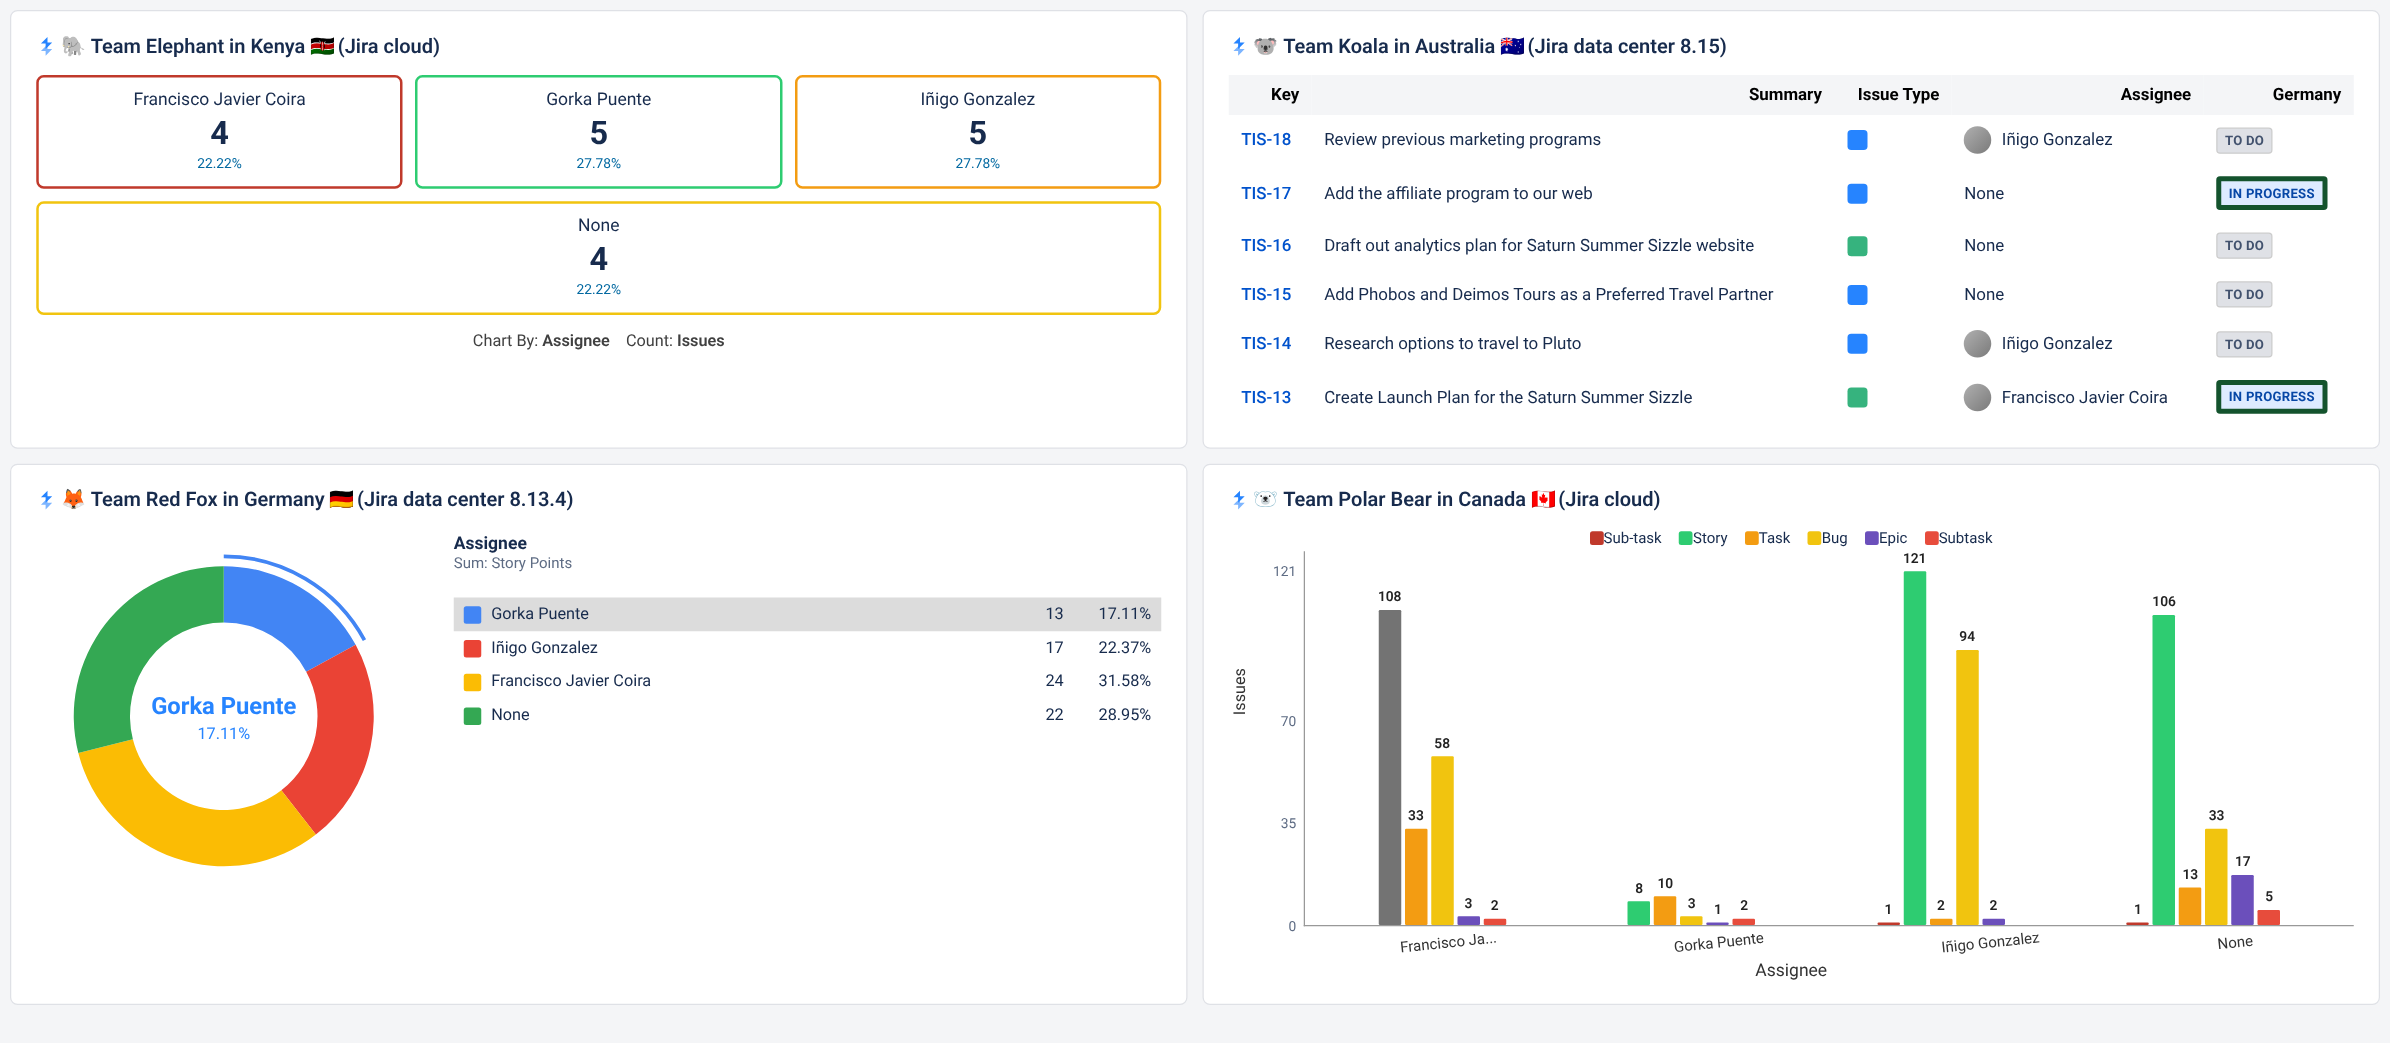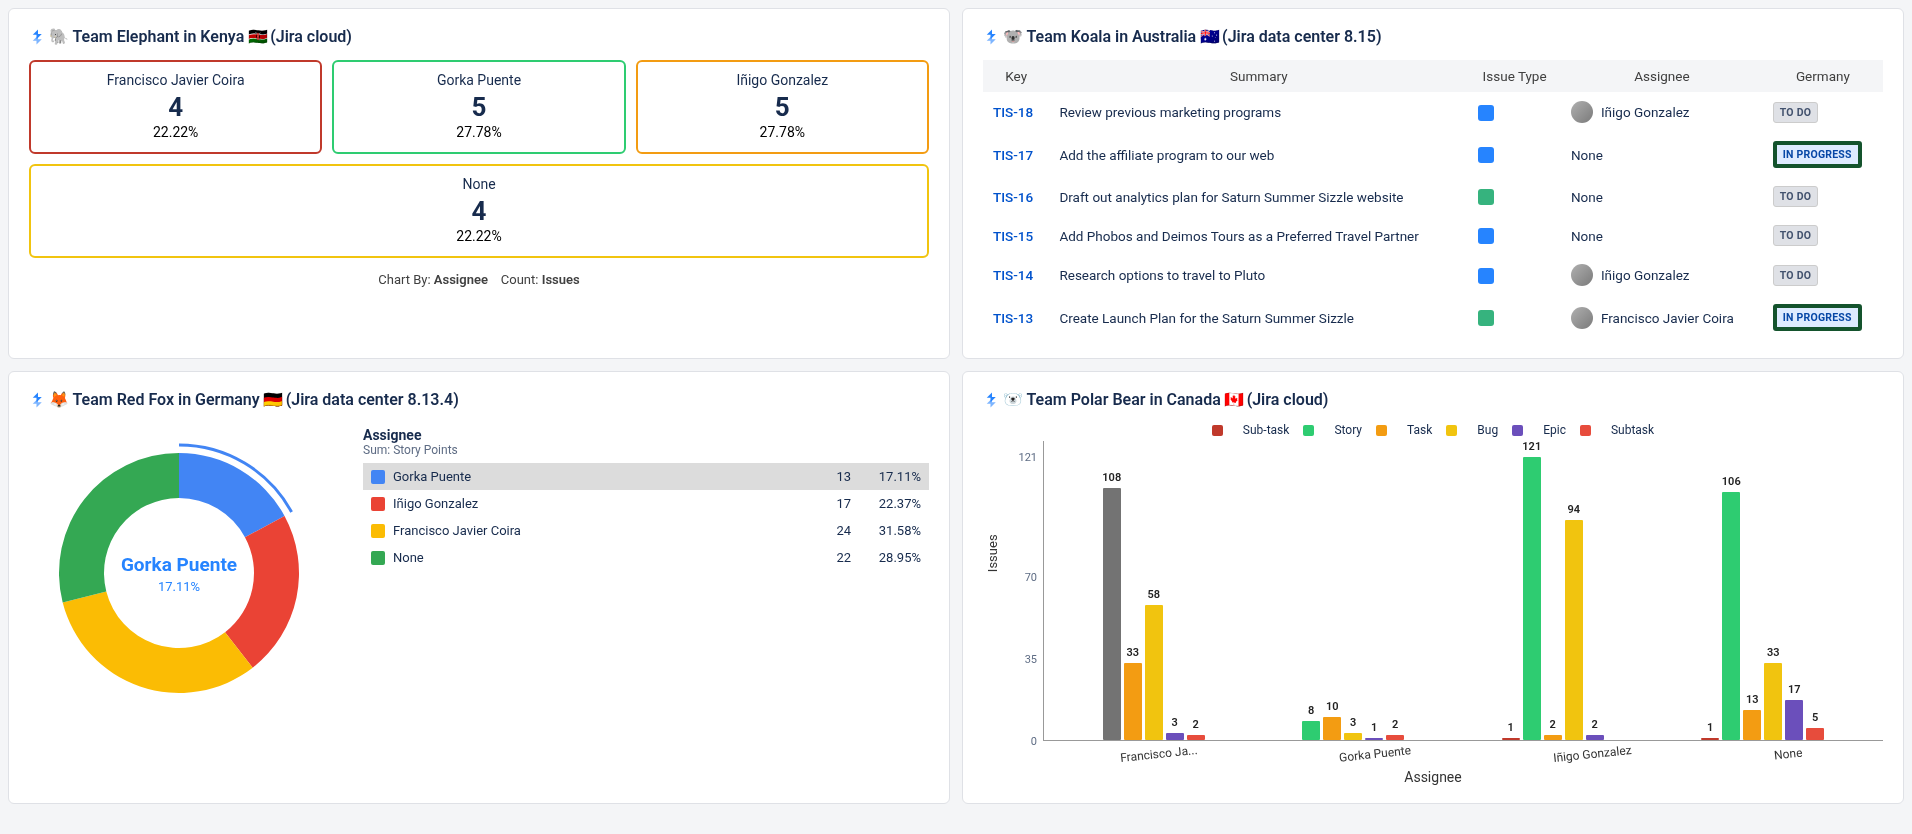--- a/index.html
+++ b/index.html
@@ -11,51 +11,51 @@
 
   
   .stat-row { display: flex; gap: 10px; margin-bottom: 10px; }
   .stat-card { flex: 1; border: 2px solid; border-radius: 6px; padding: 10px 8px 12px; text-align: center; }
   .stat-card.red    { border-color: #c0392b; }
   .stat-card.green  { border-color: #2ecc71; }
   .stat-card.orange { border-color: #f39c12; }
   .stat-card.yellow { border-color: #f1c40f; }
   .stat-name  { font-size: 14px; color: #172b4d; }
   .stat-value { font-size: 26px; font-weight: 700; margin: 4px 0 2px; }
-  .stat-pct   { font-size: 14px; color: #000000; }
+  .stat-pct   { font-size: 11px; color: #0369a1; }
   .caption    { text-align: center; font-size: 13px; color: #404040; margin-top: 14px; }
   .caption b  { font-weight: 600; }
 
   
   table.issues { width: 100%; border-collapse: collapse; font-size: 13.5px; }
-  table.issues th { text-align: center; background: #f4f5f7; font-weight: 400; padding: 8px 10px; color: #404040; }
+  table.issues th { text-align: right; background: #f4f5f7; font-weight: 700; padding: 8px 10px; color: #000000; }
   table.issues td { padding: 9px 10px; vertical-align: middle; }
   .key-link { color: #0052cc; font-weight: 500; }
   .itype { width: 16px; height: 16px; border-radius: 3px; display: inline-block; vertical-align: middle; }
   .assn { display: flex; align-items: center; gap: 8px; }
   .avatar { width: 22px; height: 22px; border-radius: 50%; background: linear-gradient(135deg,#b0b0b0,#7a7a7a); flex-shrink: 0; display: flex; align-items: center; justify-content: center; font-size: 10px; color: #fff; }
   .status { display:inline-block; font-size: 10.5px; font-weight: 700; letter-spacing: .02em; padding: 3px 6px; border-radius: 3px; }
   .st-todo { background: #dfe1e6; color: #42526e; border: 1px solid #ccc; }
   .st-prog { background: #deebff; color: #0747a6; border: 4px solid #14532d; }
 
   
   .donut-wrap { display: flex; gap: 34px; align-items: flex-start; }
   .donut-svg { flex-shrink: 0; }
   .legend3 { flex: 1; margin-top: 4px; }
   .legend3 h4 { font-size: 14px; font-weight: 700; }
-  .legend3 .sub { font-size: 12px; color: #5e6c84; margin-bottom: 6px; }
+  .legend3 .sub { font-size: 12px; color: #5e6c84; margin-bottom: 21px; }
   .legrow { display: grid; grid-template-columns: 22px 1fr 60px 70px; align-items: center; padding: 6px 8px; font-size: 13px; }
   .legrow.sel { background: #dcdcdc; }
   .swatch { width: 14px; height: 14px; border-radius: 2px; }
   .donut-center { font-size: 19px; font-weight: 700; fill: #2684ff; text-anchor: middle; }
   .donut-center-sub { font-size: 13px; fill: #2684ff; text-anchor: middle; }
 
   
   .bar-legend { display:flex; justify-content:center; gap:14px; font-size:12px; margin-bottom:4px; flex-wrap:wrap; }
-  .bar-legend span { display:flex; align-items:center; gap:20px; }
+  .bar-legend span { display:flex; align-items:center; gap:0; }
   .bar-legend .sw { width:11px; height:11px; border-radius:2px; }
   .barchart { position:relative; height:300px; display:flex; }
   .yaxis { width:60px; position:relative; }
   .ylabel { position:absolute; left:2px; top:50%; transform:rotate(-90deg) translateX(50%); transform-origin:left top; font-size:13px; color:#333; }
   .ytick { position:absolute; right:6px; font-size:11px; color:#5e6c84; transform:translateY(50%); }
   .plot { flex:1; position:relative; border-left:1px solid #999; border-bottom:1px solid #999; }
   .groups { position:absolute; inset:0; display:flex; align-items:flex-end; justify-content:space-around; padding:0 10px; }
   .group { display:flex; align-items:flex-end; gap:3px; height:100%; position:relative; }
   .bar { width:18px; position:relative; border-radius:1px; }
   .barlabel { position:absolute; top:-17px; left:50%; transform:translateX(-50%); font-size:11px; font-weight:600; color:#222; }

